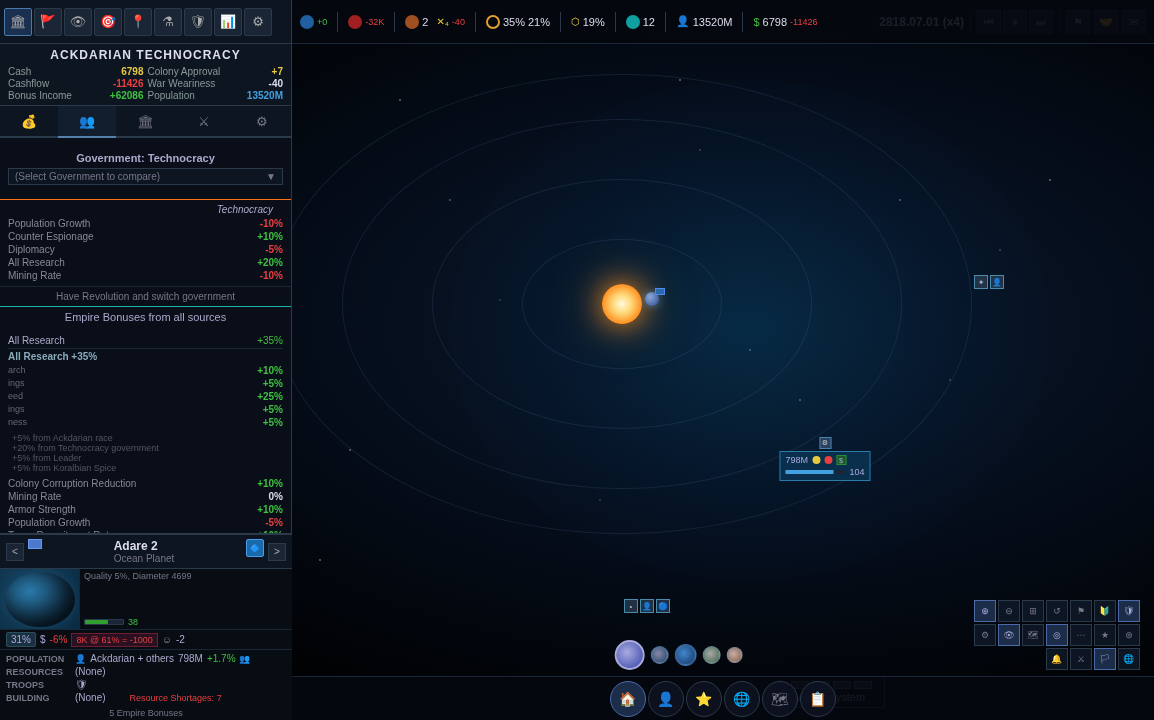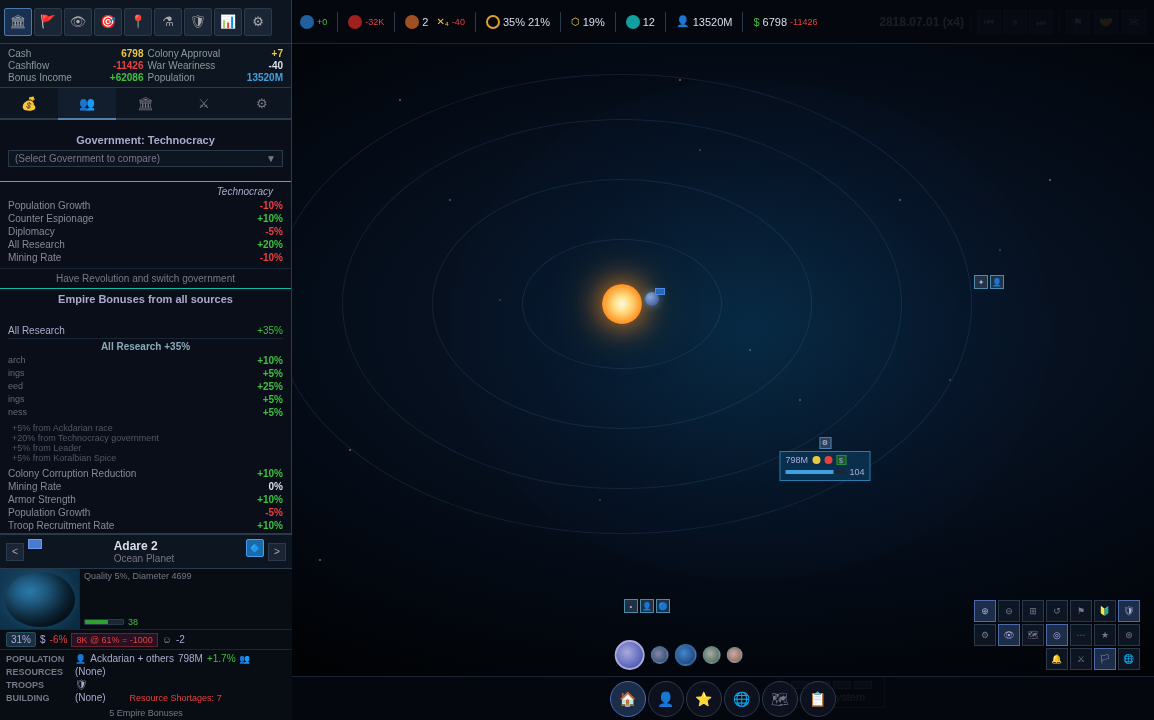--- a/index.html
+++ b/index.html
@@ -225,22 +225,22 @@
     #bonuses-section {
       flex: 1;
       overflow-y: auto;
       padding: 4px 8px;
     }
 
     .bonuses-title {
       text-align: center;
       font-size: 11px;
       color: #aac;
-      font-weight: bold;
-      margin-bottom: 20px;
+      font-weight: normal;
+      margin-bottom: 12px;
     }
 
     .bonus-category-header {
       display: flex;
       justify-content: space-between;
       font-size: 10px;
       color: #aac;
       border-bottom: 1px solid #1a2535;
       padding-bottom: 2px;
       margin-bottom: 2px;
@@ -261,21 +261,20 @@
     .bonus-val {
       font-size: 10px;
       font-weight: bold;
     }
 
     .bonus-highlight {
       font-size: 10px;
       color: #8ab;
       font-weight: bold;
       margin-bottom: 2px;
-      text-align: center;
     }
 
     .bonus-category-row {
       display: flex;
       justify-content: space-between;
       padding: 1px 0;
     }
 
     
     #planet-panel {
@@ -697,20 +696,21 @@
     <div class="toolbar-icon">👁</div>
     <div class="toolbar-icon">🎯</div>
     <div class="toolbar-icon">📍</div>
     <div class="toolbar-icon">⚗</div>
     <div class="toolbar-icon">🛡</div>
     <div class="toolbar-icon">📊</div>
     <div class="toolbar-icon">⚙</div>
   </div>
 
   <div id="empire-header">
+    <div id="empire-name">ACKDARIAN TECHNOCRACY</div>
     <div class="stats-grid">
       <div class="stat-row">
         <span class="stat-label">Cash</span>
         <span class="stat-value val-yellow">6798</span>
       </div>
       <div class="stat-row">
         <span class="stat-label">Colony Approval</span>
         <span class="stat-value val-yellow">+7</span>
       </div>
       <div class="stat-row">

